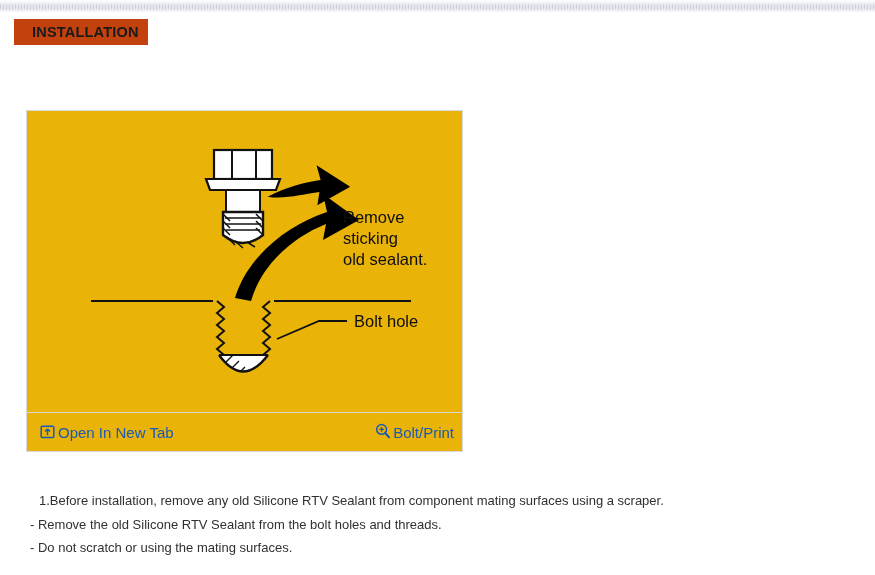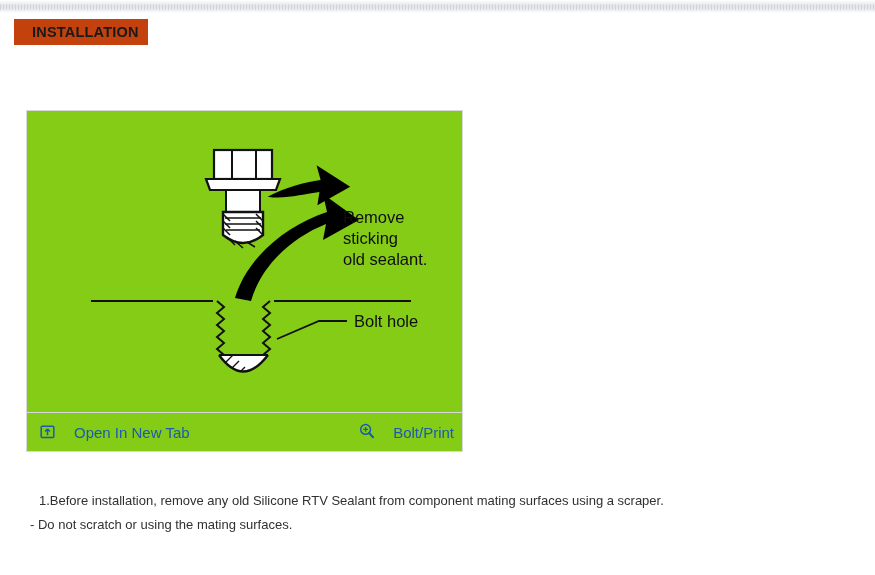--- a/index.html
+++ b/index.html
@@ -60,21 +60,21 @@
     letter-spacing: 0.2px;
     white-space: nowrap;
   }
 
   
   #figure-panel {
     position: absolute;
     left: 26px; top: 110px;
     width: 437px; height: 342px;
     border: 1px solid #d6d8dc;
-    background: #84cc16;
+    background: #eab308;
     box-sizing: border-box;
   }
   #figure-canvas {
     position: absolute;
     left: 0; top: 0;
     width: 435px; height: 300px;
     overflow: hidden;
   }
   #figure-canvas svg { display: block; }
 
@@ -86,21 +86,21 @@
     border-top: 1px solid #d6d8dc;
     box-sizing: border-box;
     display: flex;
     align-items: center;
     justify-content: space-between;
     padding: 0 8px 0 13px;
   }
   .tool-link {
     display: flex;
     align-items: center;
-    gap: 19px;
+    gap: 3px;
     color: #1a5ab5;
     font-size: 15px;
     cursor: pointer;
     text-decoration: none;
     line-height: 1;
   }
   .tool-link .tl-label { white-space: nowrap; }
   .tool-ico { display: block; }
 
   
@@ -225,14 +225,15 @@
           <path d="M10.2 10.0 L14.0 14.2" stroke="#1a5ab5" stroke-width="2.1" stroke-linecap="round"></path>
         </svg>
       </span>
       <span class="tl-label">Bolt/Print</span>
     </span>
   </div>
 </div>
 
 <div id="body-text">
   <div class="body-line indent">1.Before installation, remove any old Silicone RTV Sealant from component mating surfaces using a scraper.</div>
+  <div class="body-line">- Remove the old Silicone RTV Sealant from the bolt holes and threads.</div>
   <div class="body-line">- Do not scratch or using the mating surfaces.</div>
 </div>
 
 </body></html>

